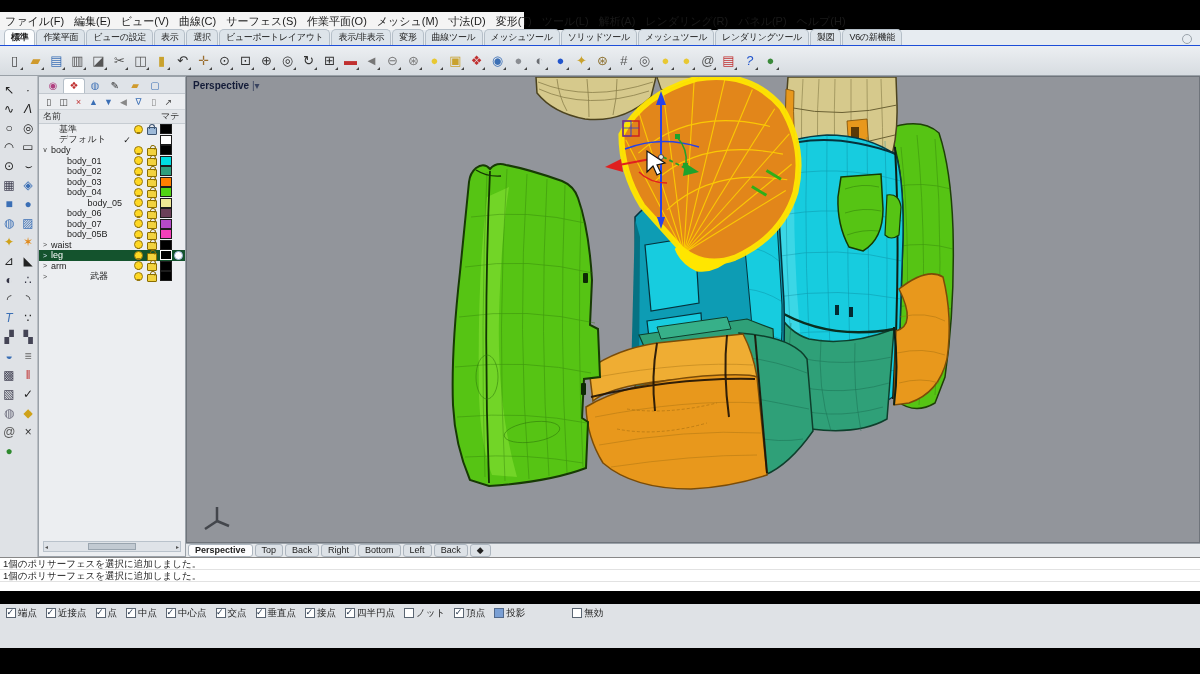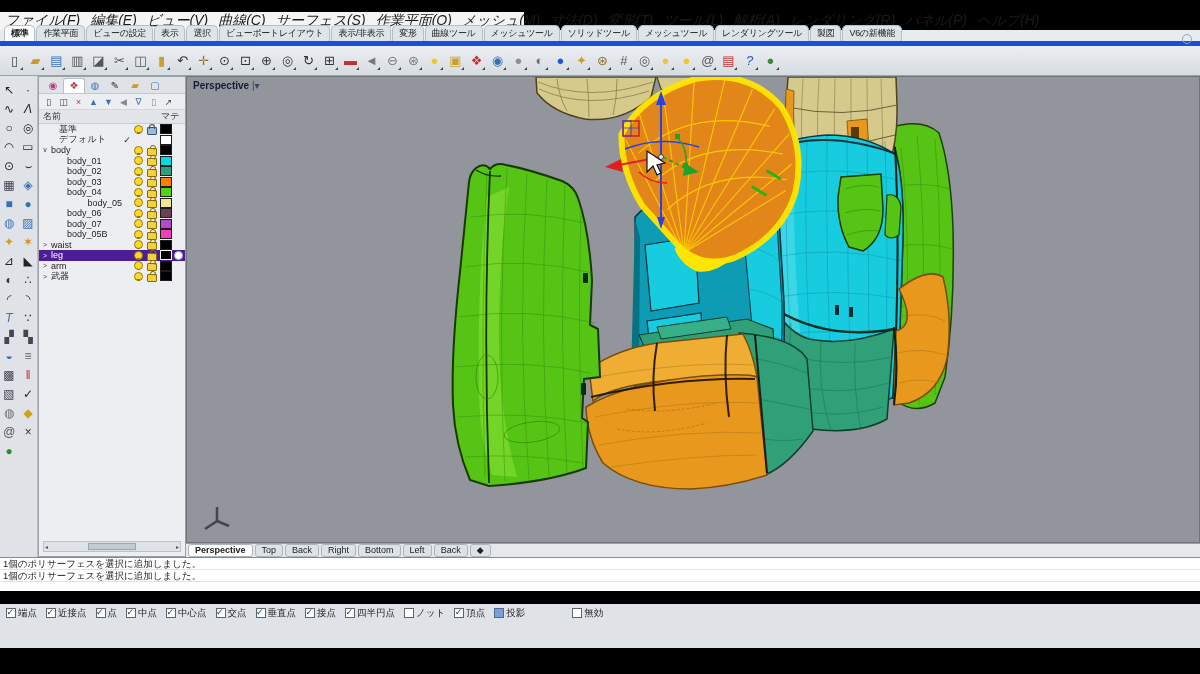--- a/index.html
+++ b/index.html
@@ -1,23 +1,23 @@
 <!DOCTYPE html>
 <html><head>
 <meta charset="utf-8">
 <style>
   html,body{margin:0;padding:0;background:#000;}
   .stage{position:relative;width:1200px;height:674px;background:#000;overflow:hidden;
          font-family:"Liberation Sans","DejaVu Sans",sans-serif;-webkit-font-smoothing:antialiased;}
   
   .menubar{position:absolute;top:12px;left:0;width:524px;height:18px;background:#f4f4f4;
-           display:flex;align-items:center;font-size:14px;color:#1a1a1a;font-style:italic;}
+           display:flex;align-items:center;font-size:11px;color:#1a1a1a;}
   .mitem{padding:0 5px;white-space:nowrap;cursor:default;}
   .tabrow{position:absolute;top:30px;left:0;width:1200px;height:16px;background:#e7ecf1;
-          border-bottom:5px solid #1d4ed8;display:flex;align-items:flex-end;padding-left:4px;box-sizing:border-box;}
+          border-bottom:1px solid #1d4ed8;display:flex;align-items:flex-end;padding-left:4px;box-sizing:border-box;}
   .ttab{font-size:9px;color:#222;letter-spacing:-0.3px;padding:1px 6px 1px 6px;margin-right:1px;
         border:1px solid #b5bfc8;border-bottom:none;border-radius:5px 5px 0 0;background:#dde4ea;white-space:nowrap;}
   .ttab.active{background:#fbfdfe;font-weight:bold;}
   .toolbar{position:absolute;top:46px;left:0;width:1200px;height:30px;
            background:linear-gradient(#eceff2,#d7dce1);border-bottom:1px solid #9aa1a8;
            display:flex;align-items:center;padding-left:4px;box-sizing:border-box;}
   .tbtn{position:relative;width:19px;height:22px;display:flex;align-items:center;justify-content:center;
         font-size:13px;border:1px solid transparent;border-radius:2px;}
   .tbtn::after{content:"";position:absolute;right:1px;bottom:2px;border-left:3px solid transparent;
         border-bottom:3px solid #444;}
@@ -33,21 +33,21 @@
   .ptabs{height:16px;display:flex;align-items:center;background:#dfe3e8;border-bottom:1px solid #c2c8cf;padding-left:4px;}
   .ptab{width:20px;height:14px;display:flex;align-items:center;justify-content:center;font-size:10px;
         border-radius:3px 3px 0 0;}
   .ptab.active{background:#fff;border:1px solid #b5bfc8;border-bottom:none;}
   .ptools{height:15px;display:flex;align-items:center;gap:2px;padding-left:3px;border-bottom:1px solid #d2d7dc;}
   .pt{width:13px;text-align:center;font-size:9px;}
   .phead{height:13px;display:flex;align-items:center;background:#e2e5e9;border-bottom:1px solid #c6ccd2;padding:0 2px;}
   .phead .hname{flex:1;padding-left:2px;color:#333;}
   .phead .hmat{width:22px;color:#333;overflow:hidden;}
   .lrow{display:flex;align-items:center;height:10.5px;padding:0 2px;cursor:default;}
-  .lrow.sel{background:#4c1d95;color:#fff;}
+  .lrow.sel{background:#14532d;color:#fff;}
   .exp{width:8px;font-size:7px;color:#444;text-align:center;}
   .lrow.sel .exp{color:#dce9f8;}
   .lname{flex:1;white-space:nowrap;overflow:hidden;}
   .lname.bold{font-weight:normal;letter-spacing:.3px;}
   .cur{width:10px;text-align:center;font-size:9px;}
   .col{width:13px;display:flex;justify-content:center;}
   .col.sw{width:15px;} .col.mat{width:10px;}
   .bulb{width:7px;height:7px;border-radius:50%;background:#ffd823;border:1px solid #967812;position:relative;}
   .bulb::after{content:"";position:absolute;left:1.5px;top:6.5px;width:3px;height:1.5px;background:#967812;}
   .lock{width:8px;height:6px;background:#f2d23e;border:1px solid #8a6d00;border-radius:1px;position:relative;margin-top:3px;}
@@ -630,21 +630,21 @@
               <i class="lock"></i>
             </span>
             <span class="col sw">
               <i class="swatch" style="background: rgb(0, 0, 0);"></i>
             </span>
             <span class="col mat"></span>
           </div>
 
           <div class="lrow">
             <span class="exp">&gt;</span>
-            <span class="lname" style="padding-left: 2px;">武器</span>
+            <span class="lname" style="padding-left: 2px; margin-left: 39px;">武器</span>
             <span class="cur"></span>
             <span class="col">
               <i class="bulb"></i>
             </span>
             <span class="col">
               <i class="lock"></i>
             </span>
             <span class="col sw">
               <i class="swatch" style="background: rgb(0, 0, 0);"></i>
             </span>

